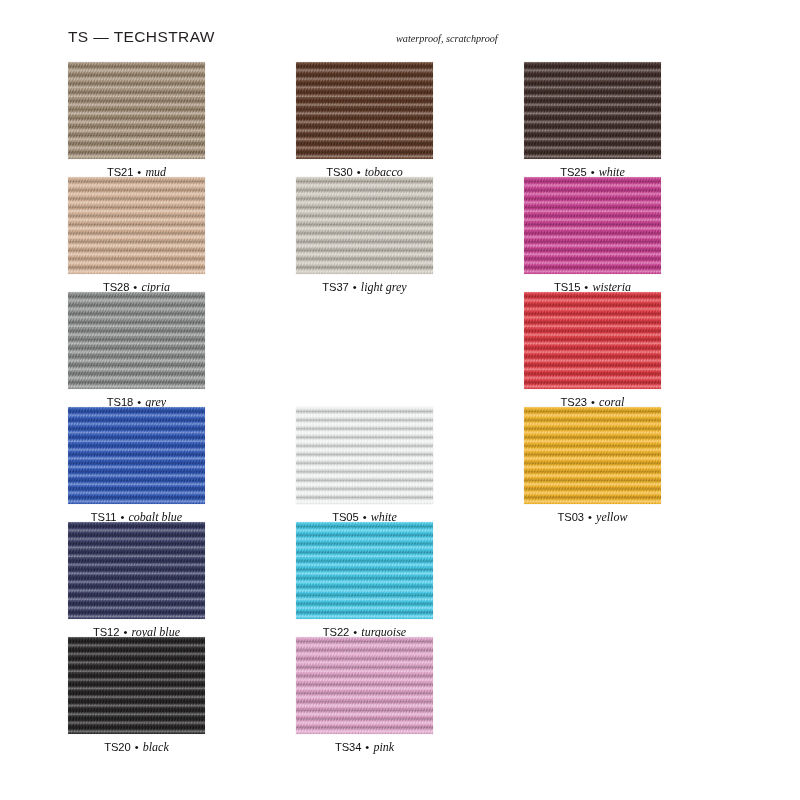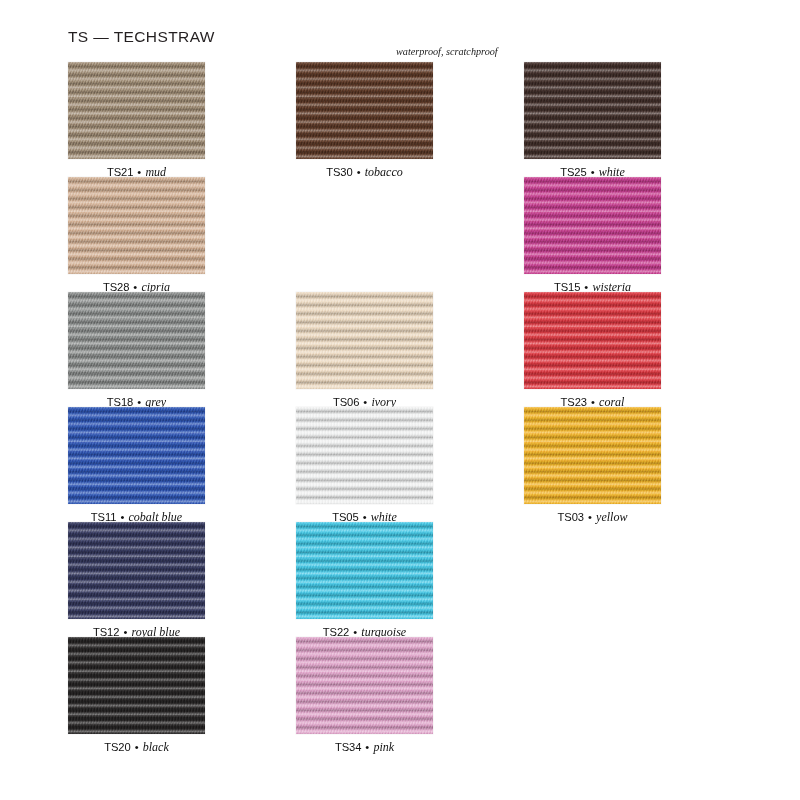--- a/index.html
+++ b/index.html
@@ -49,21 +49,21 @@
   }
   #spec-line .price-cat {
     font-weight: bold;
   }
   #spec-sub {
     font-family: "Liberation Serif", serif;
     font-style: italic;
     font-size: 10.2px;
     color: #1a1a1a;
     white-space: nowrap;
-    margin-top: 14px;
+    margin-top: 1px;
   }
 
   
   #grid {
     position: absolute;
     left: 0;
     top: 62px;
     width: 800px;
   }
   .row {
@@ -203,46 +203,46 @@
     </div>
     <div class="row">
       <div class="cell c0">
         <div class="swatch" style="background-color: rgb(214, 178, 149);">
           <div class="rib"></div>
           <div class="weave"></div>
           <div class="grain"></div>
         </div>
         <div class="caption"><span class="code">TS28</span><span class="sep"> • </span><span class="name">cipria</span></div>
       </div>
+      <div class="cell c1">
+        <div class="swatch" style="background-color: rgb(205, 200, 189);">
+          <div class="rib"></div>
+          <div class="weave"></div>
+          <div class="grain"></div>
+        </div>
+        <div class="caption"><span class="code">TS37</span><span class="sep"> • </span><span class="name">light grey</span></div>
+      </div>
       <div class="cell c2">
         <div class="swatch" style="background-color: rgb(201, 59, 142);">
           <div class="rib"></div>
           <div class="weave"></div>
           <div class="grain"></div>
         </div>
         <div class="caption"><span class="code">TS15</span><span class="sep"> • </span><span class="name">wisteria</span></div>
       </div>
     </div>
     <div class="row">
       <div class="cell c0">
         <div class="swatch" style="background-color: rgb(138, 141, 140);">
           <div class="rib"></div>
           <div class="weave"></div>
           <div class="grain"></div>
         </div>
         <div class="caption"><span class="code">TS18</span><span class="sep"> • </span><span class="name">grey</span></div>
       </div>
-      <div class="cell c1">
-        <div class="swatch" style="background-color: rgb(240, 220, 194);">
-          <div class="rib"></div>
-          <div class="weave"></div>
-          <div class="grain"></div>
-        </div>
-        <div class="caption"><span class="code">TS06</span><span class="sep"> • </span><span class="name">ivory</span></div>
-      </div>
       <div class="cell c2">
         <div class="swatch" style="background-color: rgb(224, 52, 61);">
           <div class="rib"></div>
           <div class="weave"></div>
           <div class="grain"></div>
         </div>
         <div class="caption"><span class="code">TS23</span><span class="sep"> • </span><span class="name">coral</span></div>
       </div>
     </div>
     <div class="row">

